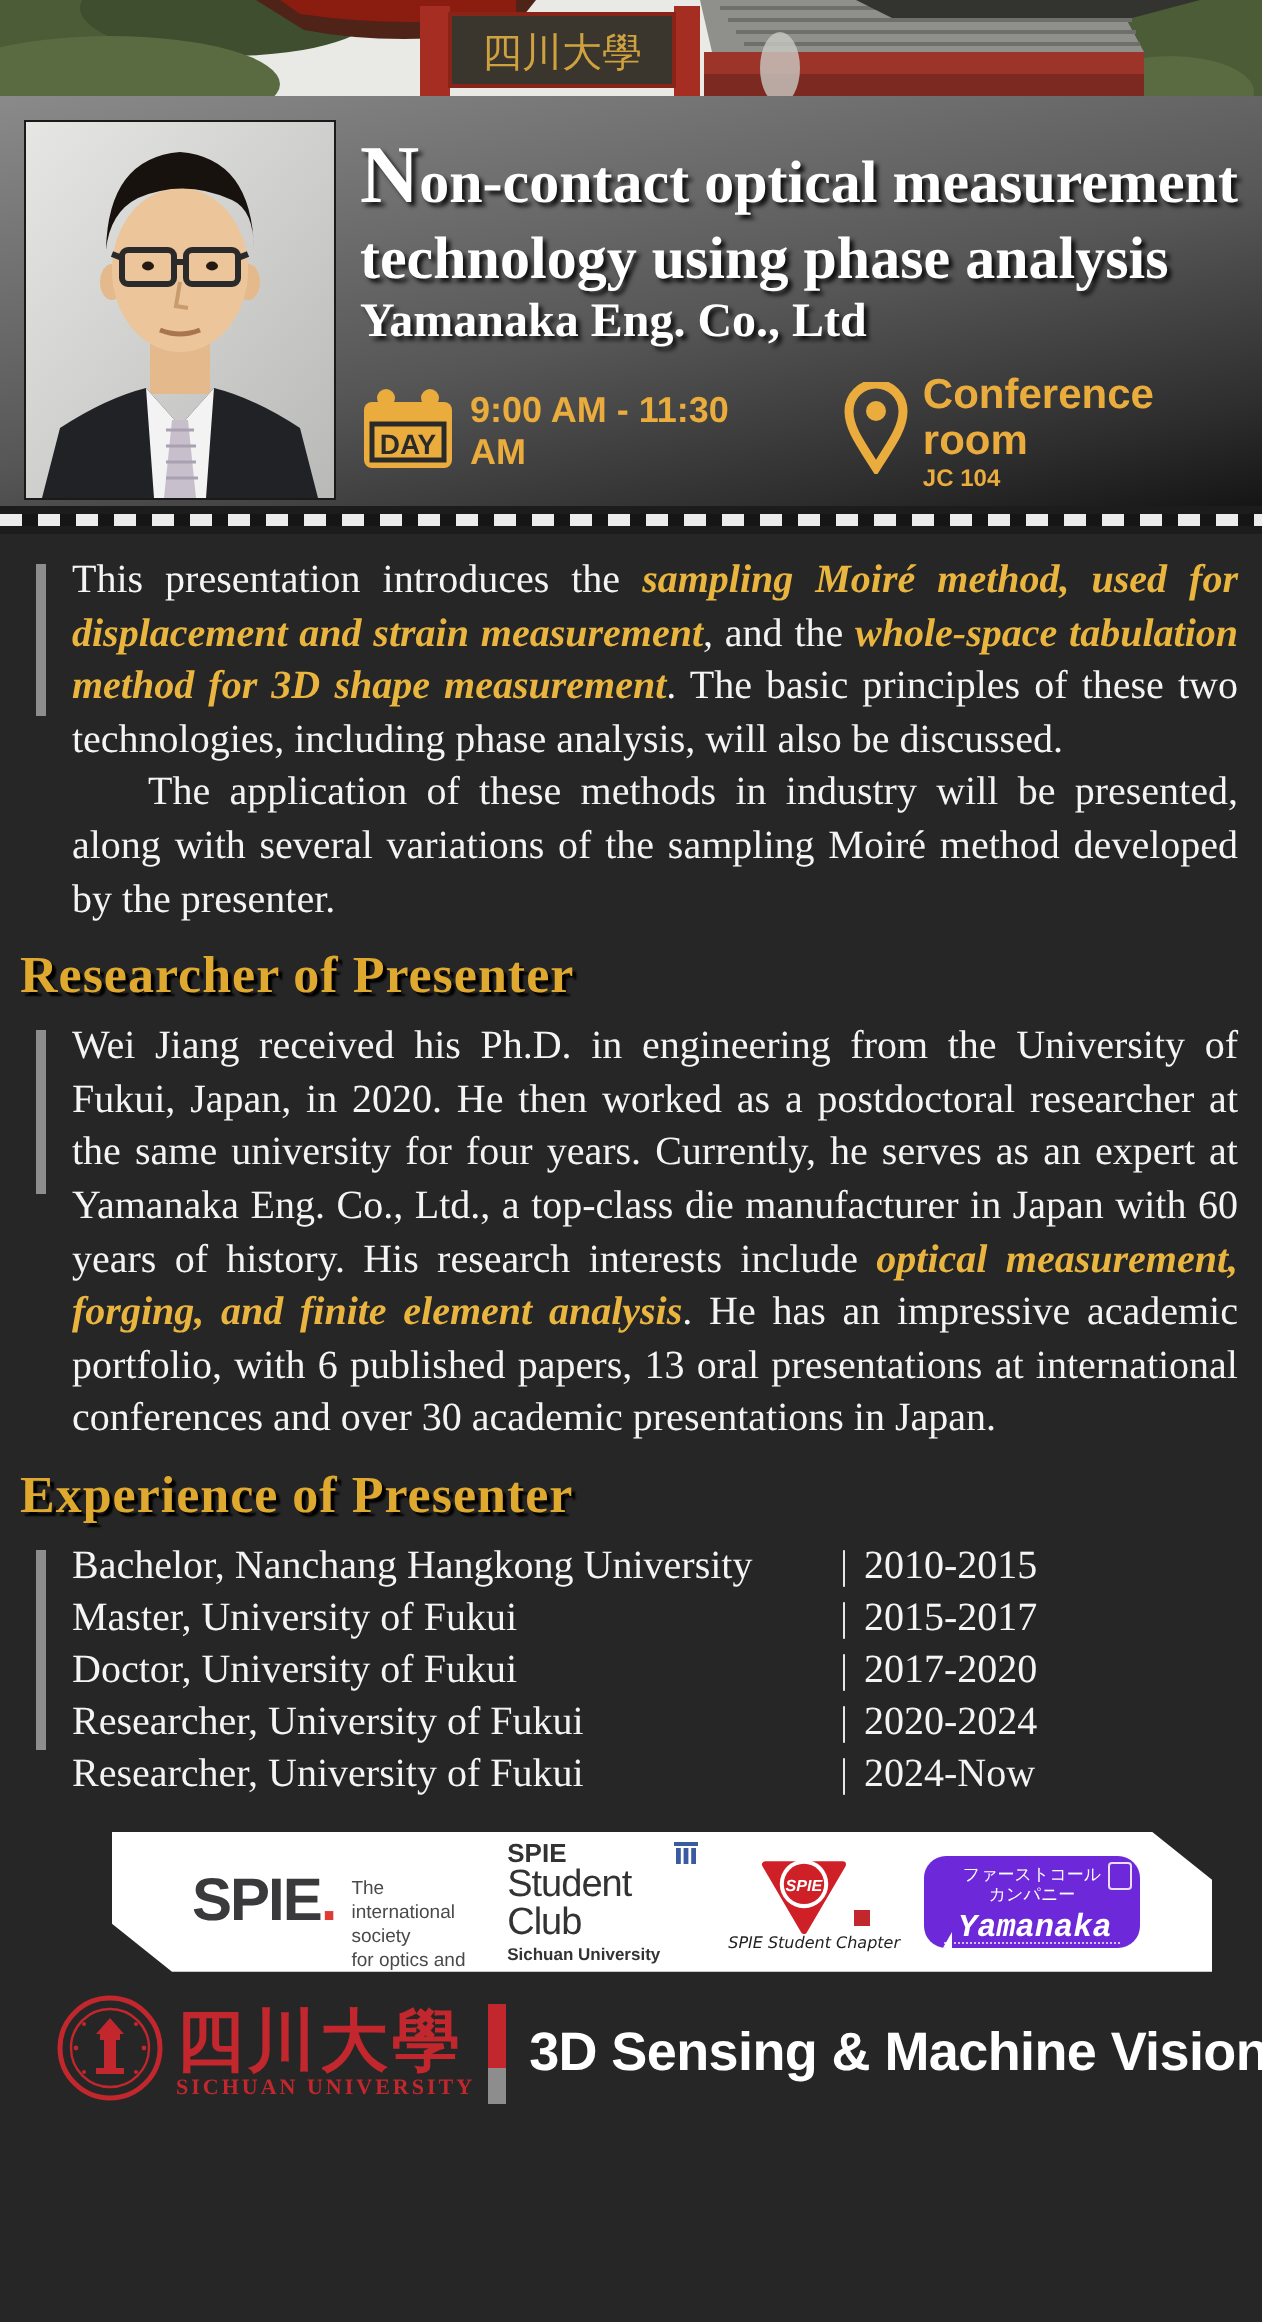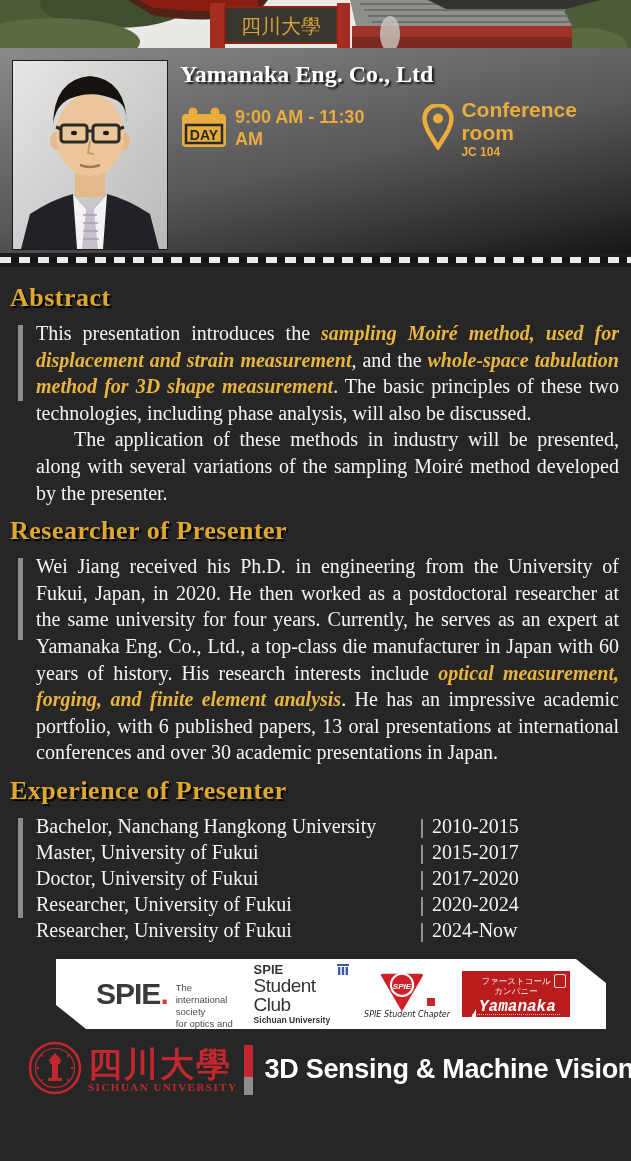--- a/index.html
+++ b/index.html
@@ -85,21 +85,21 @@
   .logo-club{margin-left:16px;line-height:1;position:relative;padding-right:16px;}
   .club-spie{font-size:13px;font-weight:bold;color:#333;}
   .club-name{font-size:19px;color:#333;letter-spacing:-.5px;}
   .club-univ{font-size:8.5px;font-weight:bold;color:#333;margin-top:2px;}
   .club-icon{position:absolute;right:0;top:0;}
   .logo-chapter{margin-left:14px;text-align:center;line-height:1;}
   .chapter-caption{font-size:8px;color:#222;font-family:"DejaVu Sans",sans-serif;font-style:italic;margin-top:1px;white-space:nowrap;}
   .chapter-row{display:flex;align-items:flex-end;justify-content:center;}
   .chapter-stamp{width:8px;height:8px;background:#c1272d;margin-left:3px;margin-bottom:4px;}
   .logo-yamanaka{
-    margin-left:12px;width:108px;height:46px;background:#b91c1c;border-radius:0;
+    margin-left:12px;width:108px;height:46px;background:#6d28d9;border-radius:11px;
     position:relative;color:#fff;overflow:hidden;flex:none;
   }
   .ym-jp{font-size:8.5px;line-height:1.2;text-align:center;margin-top:5px;font-family:"DejaVu Sans",sans-serif;}
   .ym-row{display:flex;align-items:center;margin-top:2px;margin-left:6px;}
   .ym-sail{width:0;height:0;border-left:8px solid transparent;border-bottom:14px solid #ffffff;margin-right:3px;}
   .ym-en{font-size:16px;font-weight:bold;font-style:italic;font-family:Liberation Mono, monospace;}
   .ym-bot{position:absolute;left:10px;right:10px;bottom:2px;border-top:1px dotted rgba(255,255,255,.7);}
   .ym-icon{position:absolute;top:3px;right:4px;width:10px;height:12px;border:1px solid rgba(255,255,255,.85);border-radius:2px;}
   
   .footer{display:flex;align-items:center;margin-top:10px;padding-left:28px;height:62px;}
@@ -167,20 +167,21 @@
         <line x1="74" y1="70" x2="80" y2="70" stroke="#2a2a2a" stroke-width="3"></line>
         <line x1="48" y1="68" x2="43" y2="66" stroke="#2a2a2a" stroke-width="3"></line>
         <line x1="106" y1="68" x2="111" y2="66" stroke="#2a2a2a" stroke-width="3"></line>
         <ellipse cx="61" cy="72" rx="3" ry="2.2" fill="#241a12"></ellipse>
         <ellipse cx="93" cy="72" rx="3" ry="2.2" fill="#241a12"></ellipse>
         <path d="M77 80 L75 92 L81 93" fill="none" stroke="#c99b6d" stroke-width="2"></path>
         <path d="M67 104 Q77 108 87 104" fill="none" stroke="#a8754e" stroke-width="2.5"></path>
       </svg>
     </div>
     <div class="header-info">
+      <div class="talk-title">Non-contact optical measurement technology using phase analysis</div>
       <div class="affiliation">Yamanaka Eng. Co., Ltd</div>
       <div class="when-where">
         <div class="cal-wrap">
           <svg width="48" height="44" viewBox="0 0 48 44">
             <circle cx="13" cy="7" r="4.5" fill="#E9AC3D"></circle>
               <circle cx="13" cy="7" r="2" fill="#2a2a2a"></circle>
             <circle cx="35" cy="7" r="4.5" fill="#E9AC3D"></circle>
               <circle cx="35" cy="7" r="2" fill="#2a2a2a"></circle>
             <rect x="2" y="9" width="44" height="33" rx="4" fill="#E9AC3D"></rect>
             <rect x="10" y="5" width="6" height="8" fill="#E9AC3D"></rect>
@@ -207,21 +208,20 @@
       </div>
     </div>
   </div>
 
   <div class="divider">
     <div class="divider-dashes"></div>
   </div>
 
   <div class="main">
 
-    <h2 class="section-heading first">Abstract</h2>
     <div class="bar-block bar-abstract">
       <p class="body-text"><span>This presentation introduces the </span><span class="hl">sampling Moiré method, used for displacement and strain measurement</span><span>, and the </span><span class="hl">whole-space tabulation method for 3D shape measurement</span><span>. The basic principles of these two technologies, including phase analysis, will also be discussed.</span></p>
       <p class="body-text">The application of these methods in industry will be presented, along with several variations of the sampling Moiré method developed by the presenter.</p>
     </div>
 
     <h2 class="section-heading">Researcher of Presenter</h2>
     <div class="bar-block bar-bio">
       <p class="body-text"><span>Wei Jiang received his Ph.D. in engineering from the University of Fukui, Japan, in 2020. He then worked as a postdoctoral researcher at the same university for four years. Currently, he serves as an expert at Yamanaka Eng. Co., Ltd., a top-class die manufacturer in Japan with 60 years of history. His research interests include </span><span class="hl">optical measurement, forging, and finite element analysis</span><span>. He has an impressive academic portfolio, with 6 published papers, 13 oral presentations at international conferences and over 30 academic presentations in Japan.</span></p>
     </div>
 

